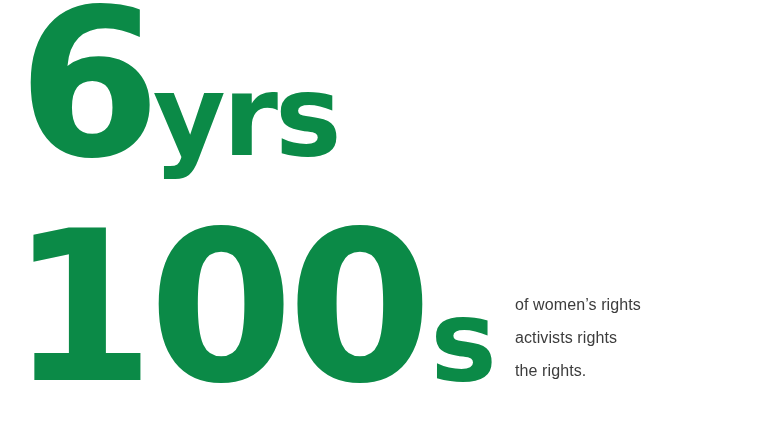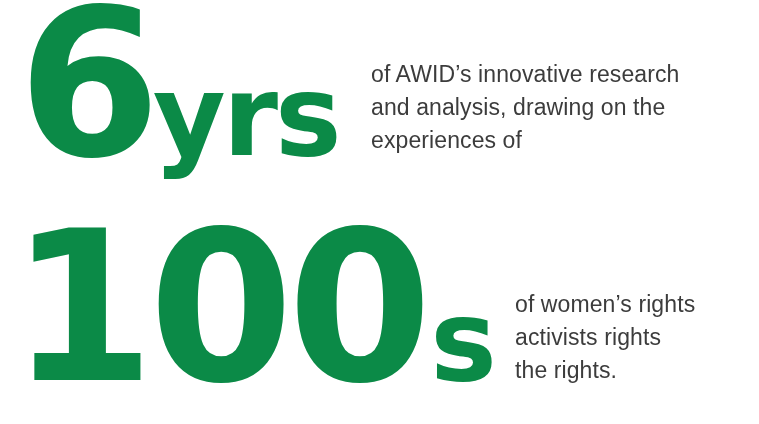--- a/index.html
+++ b/index.html
@@ -110,45 +110,40 @@
   }
 
   .stat-2-text {
     position: absolute;
     left: 515px;
     top: 76px;
     width: 240px;
     color: #3c3c3c;
     font-family: "Liberation Sans", sans-serif;
     font-weight: 300;
-    font-size: 23px;
+    font-size: 16px;
     line-height: 33px;
     letter-spacing: 0.1px;
   }
   .stat-2-text .line {
     display: block;
     white-space: nowrap;
   }
 </style>
 </head>
 <body>
 
 <div class="infographic">
 
   <section class="stat-block-1">
 
     <div class="stat-1-figure">
       <span class="stat-1-number">6</span><span class="stat-1-unit">yrs</span>
     </div>
 
-    <div class="stat-1-text">
-      <span class="line">of AWID’s innovative research</span>
-      <span class="line">and analysis, drawing on the</span>
-      <span class="line">experiences of</span>
-    </div>
 
   </section>
 
   <section class="stat-block-2">
 
     <div class="stat-2-figure">
       <span class="stat-2-number">100</span><span class="stat-2-unit">s</span>
     </div>
 
     <div class="stat-2-text">

